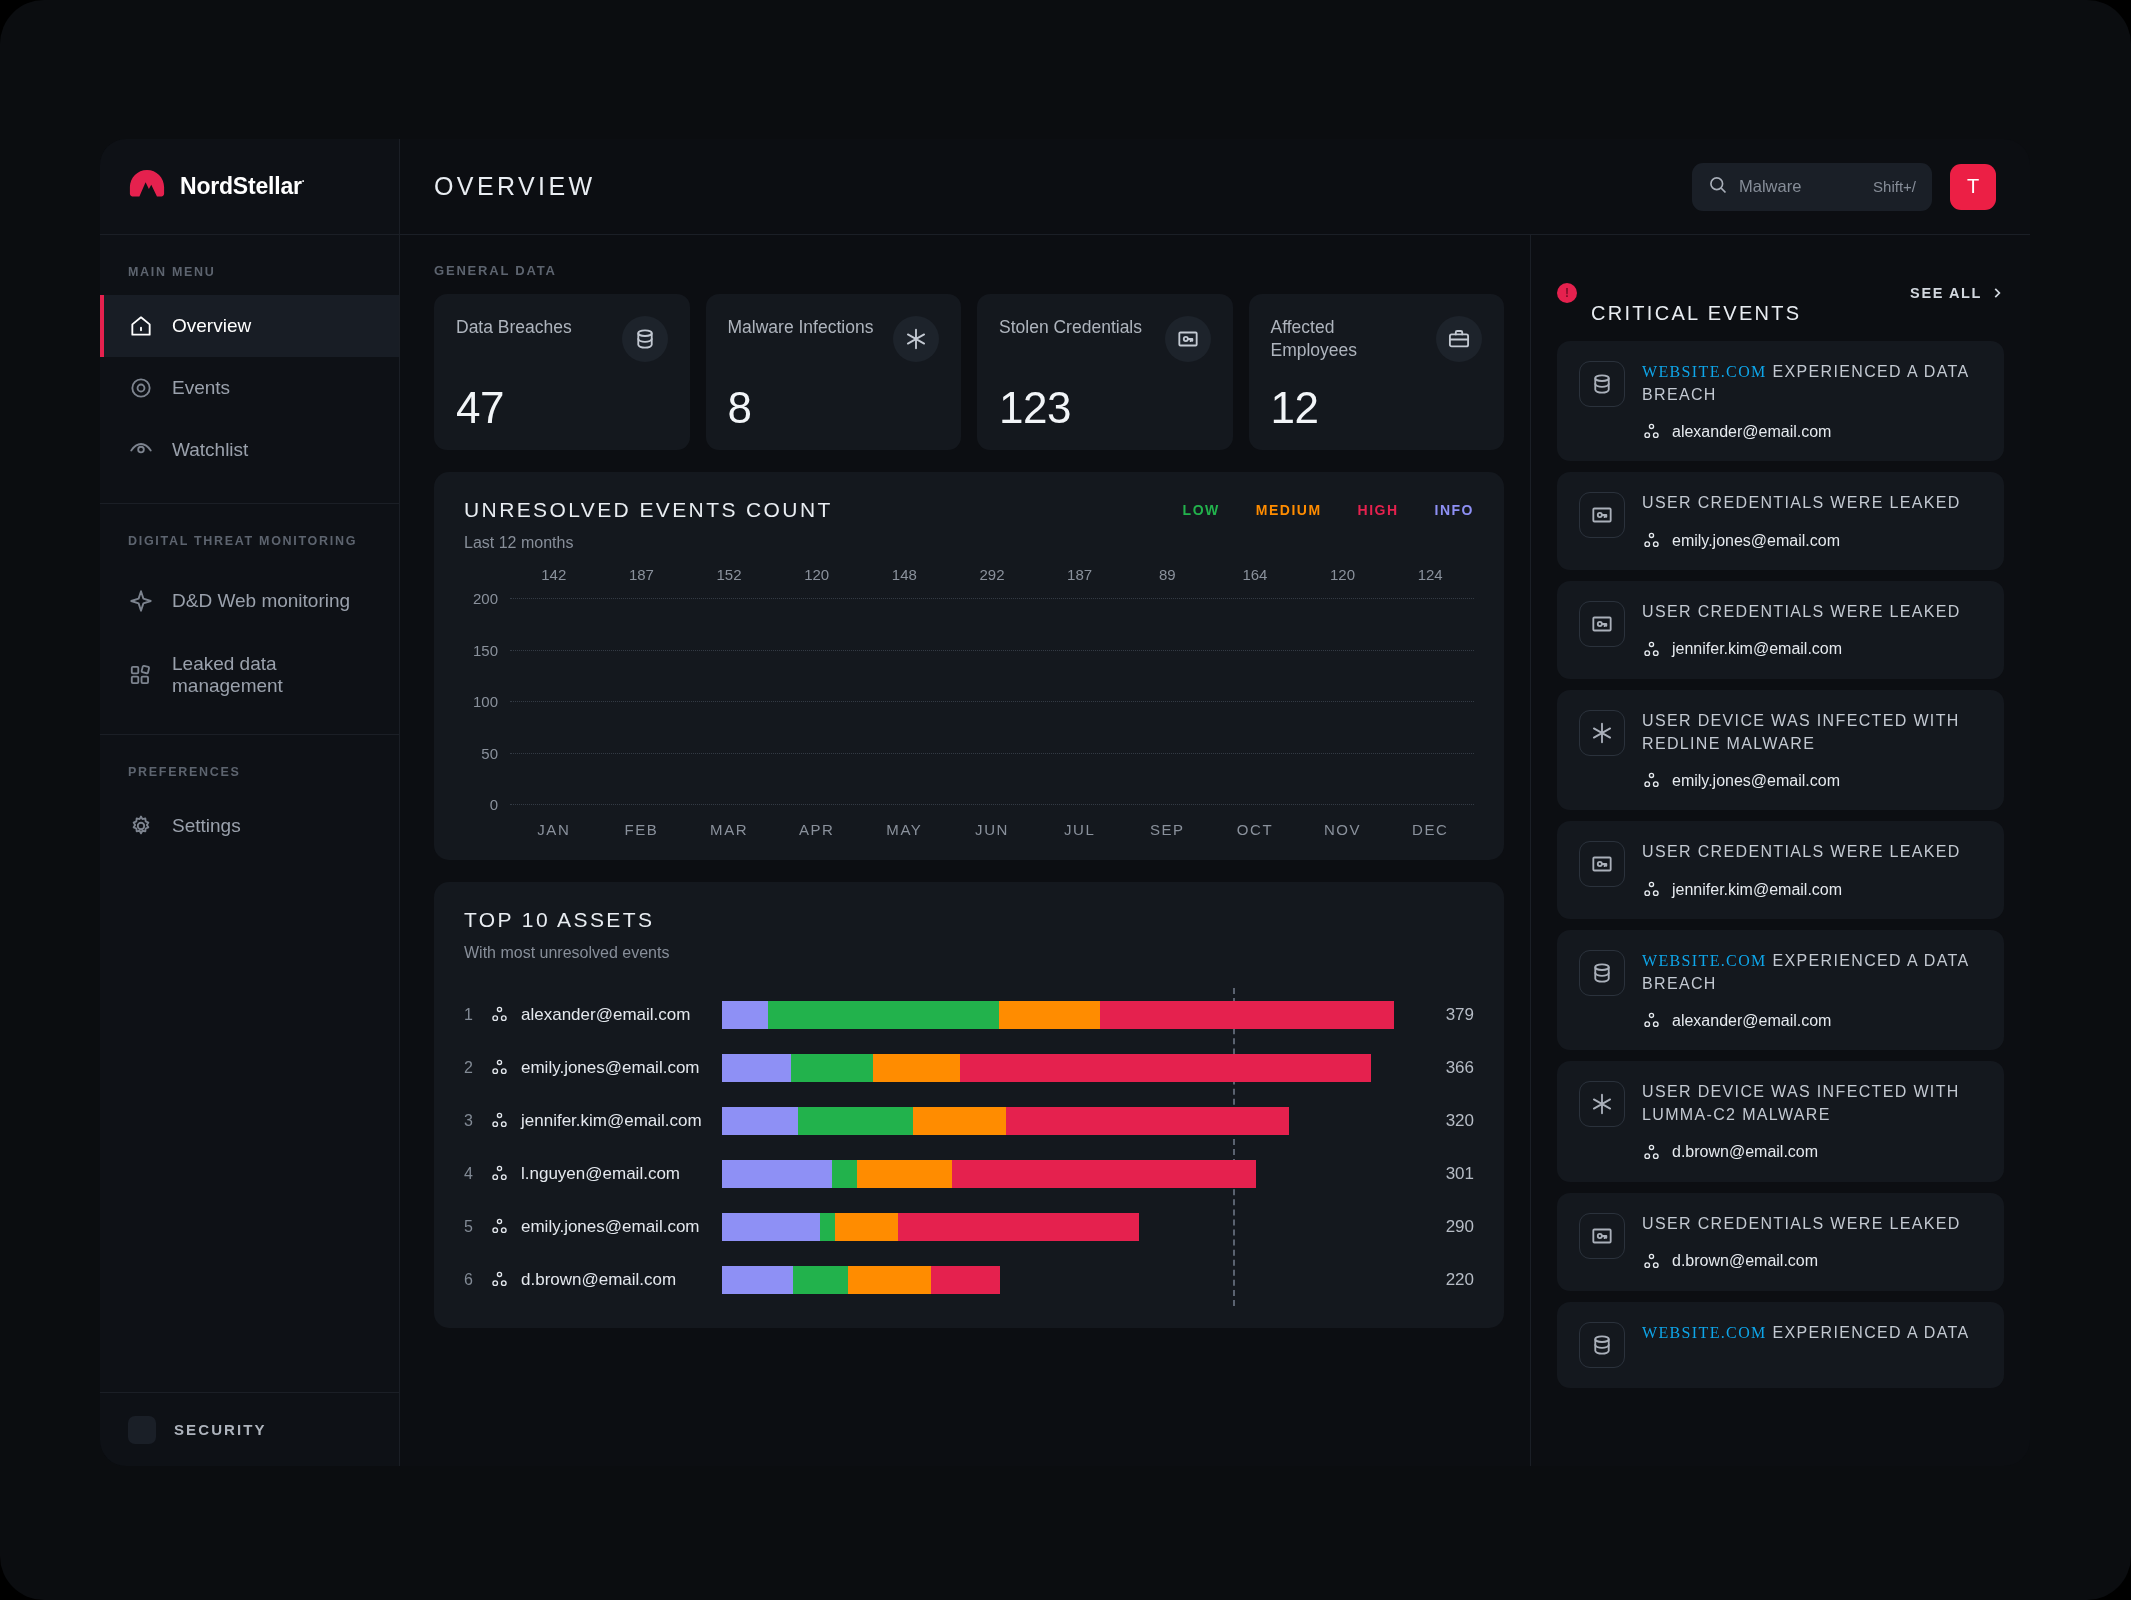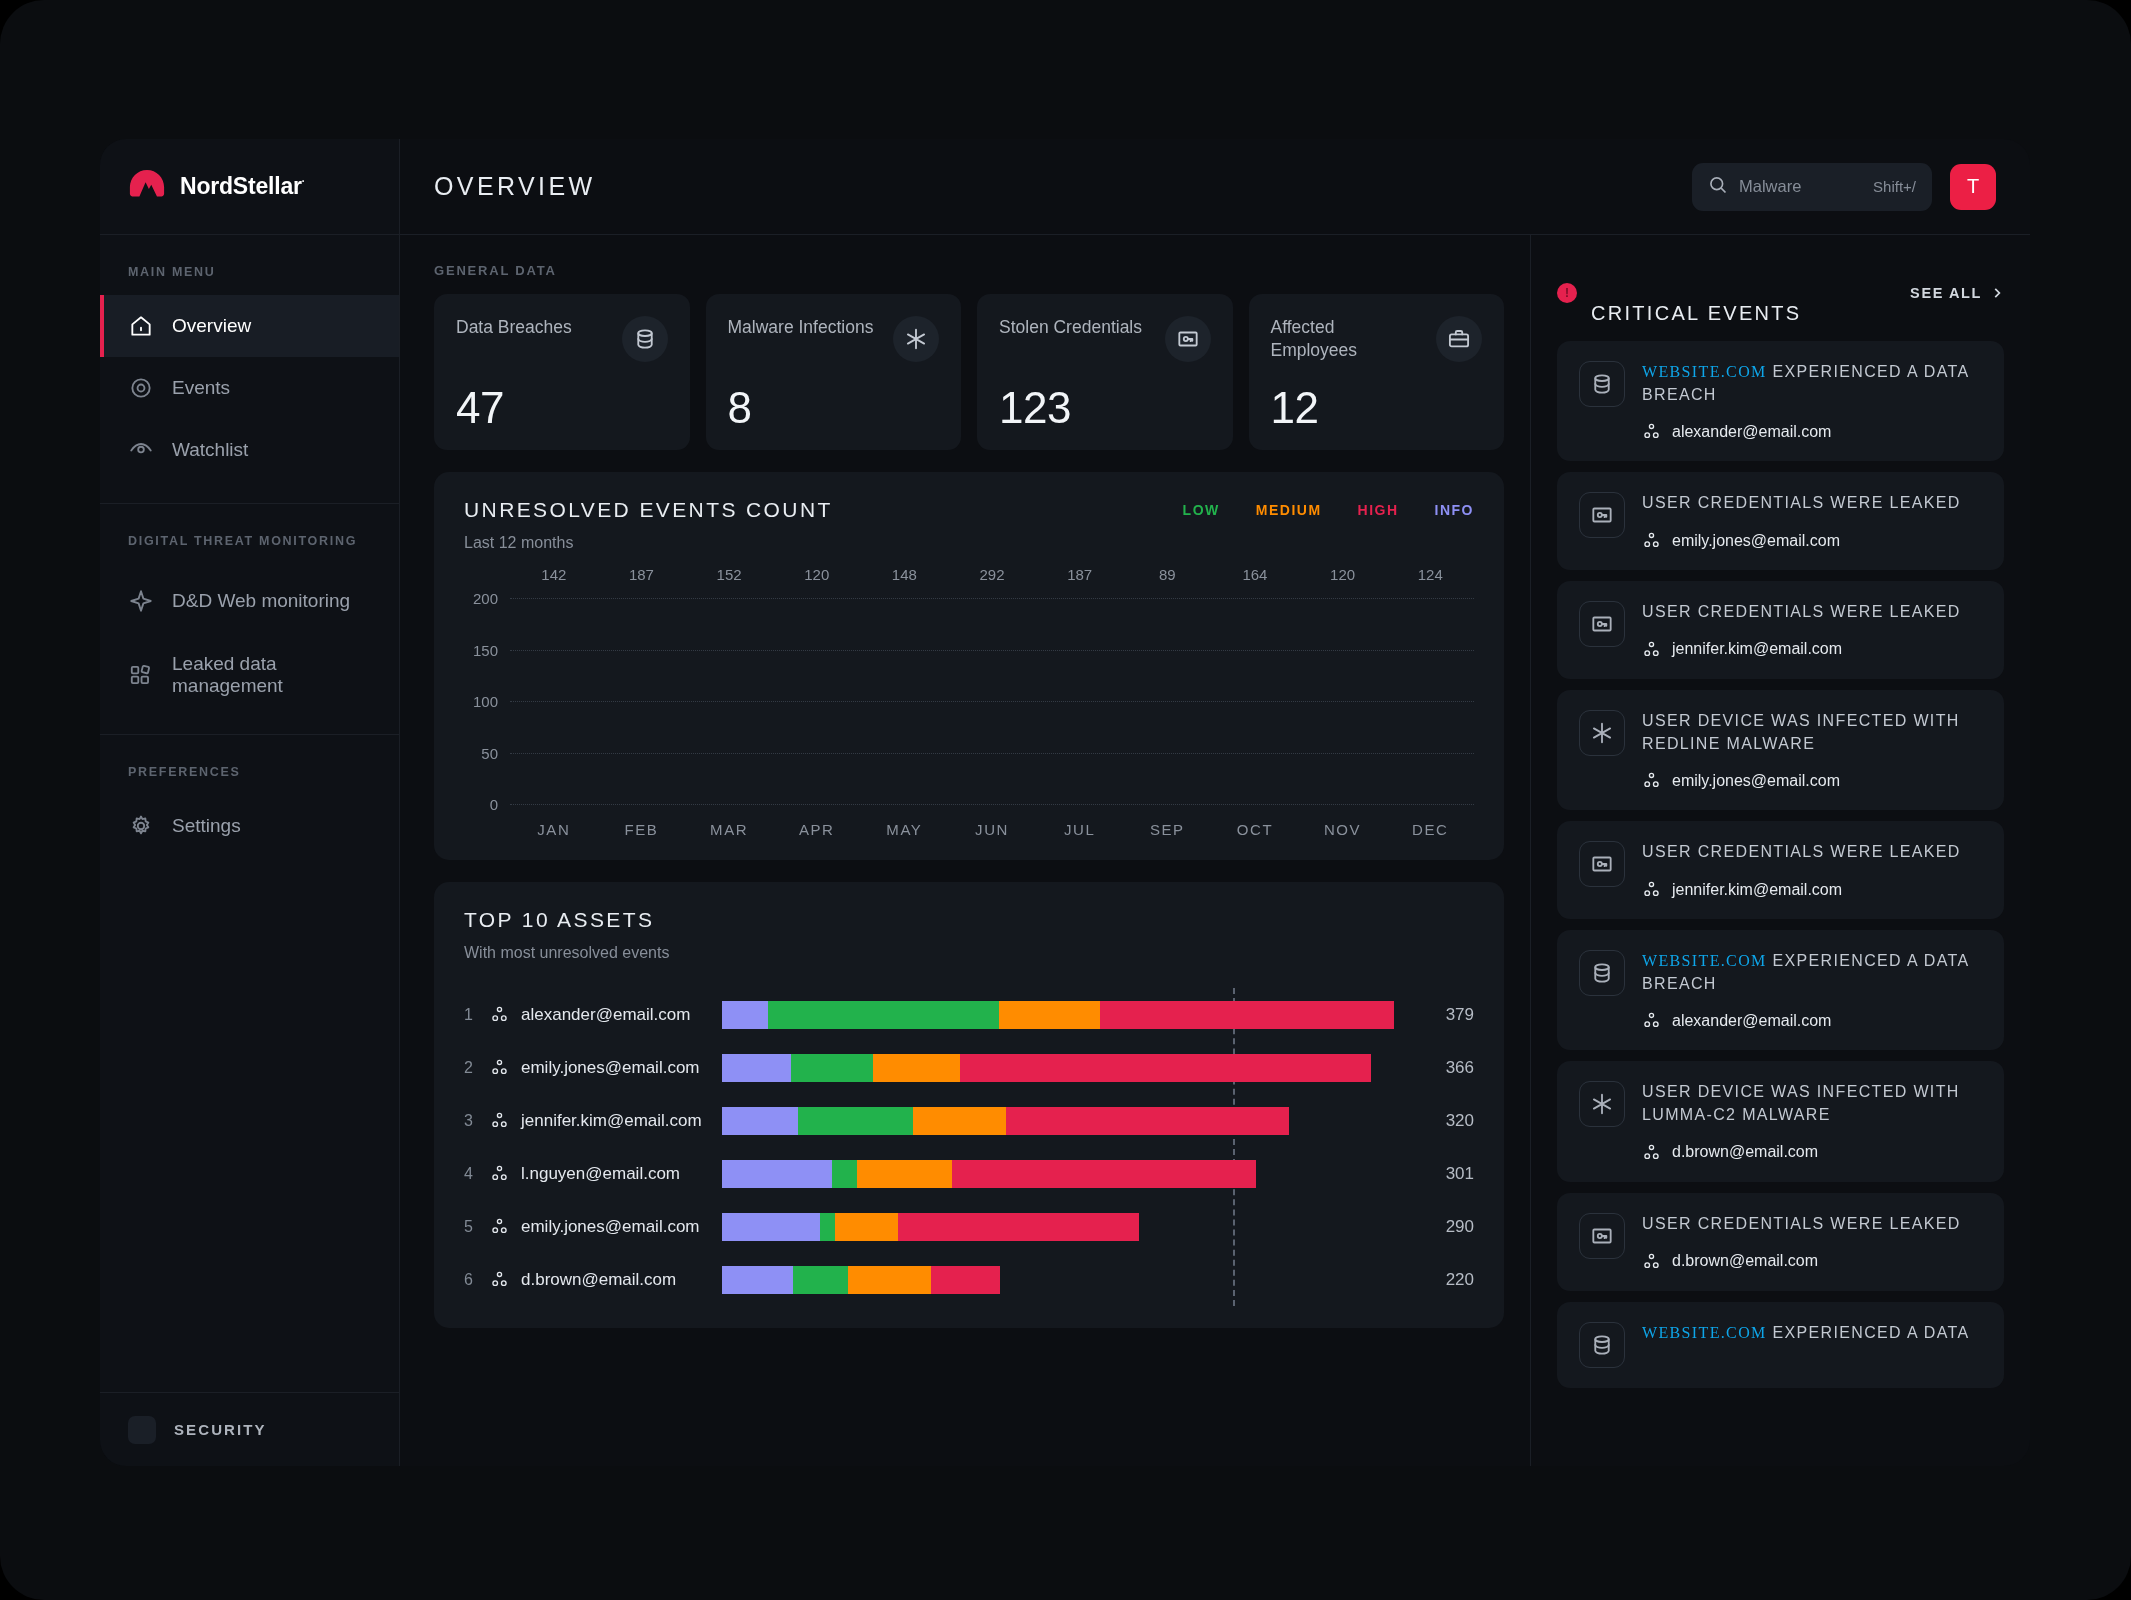--- a/index.html
+++ b/index.html
@@ -165,20 +165,21 @@
   .legend-item { font-size: 14px; letter-spacing: 1.5px; font-weight: 600; cursor: pointer; }
 
   
   .chart {
     position: relative; height: 270px;
     margin-top: 16px; padding-left: 46px;
   }
   .chart-toplabels {
     position: absolute; left: 46px; right: 0; top: -2px;
     display: flex;
+    justify-content: flex-end;
   }
   .chart-toplabels .tl {
     flex: 1 1 0; text-align: center; color: #8a919c; font-size: 15px;
   }
   .plot {
     position: absolute; left: 46px; right: 0; top: 30px; bottom: 34px;
   }
   .gridline {
     position: absolute; left: 0; right: 0; height: 0;
     border-top: 1.5px dotted #333a44;

